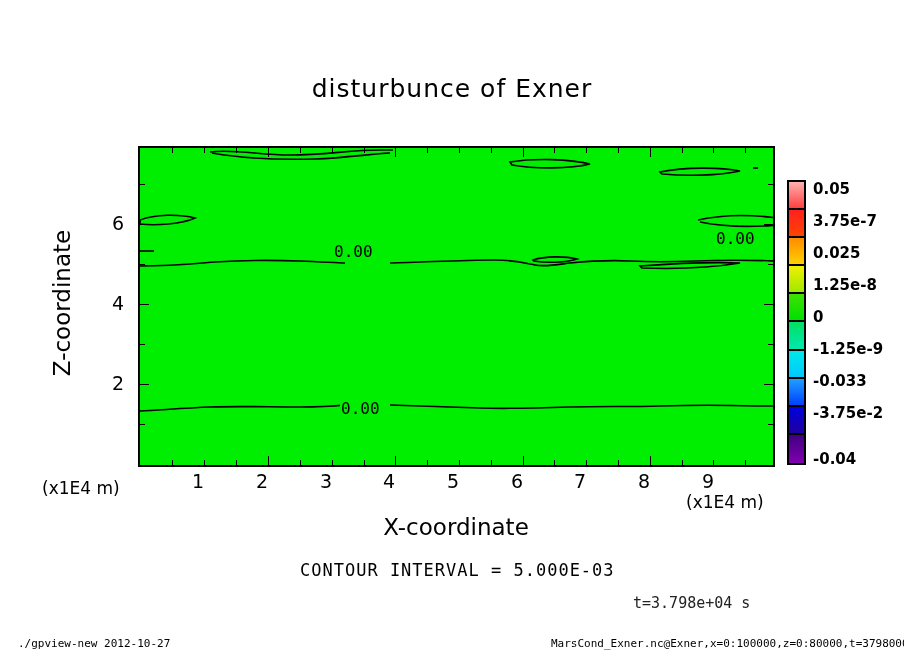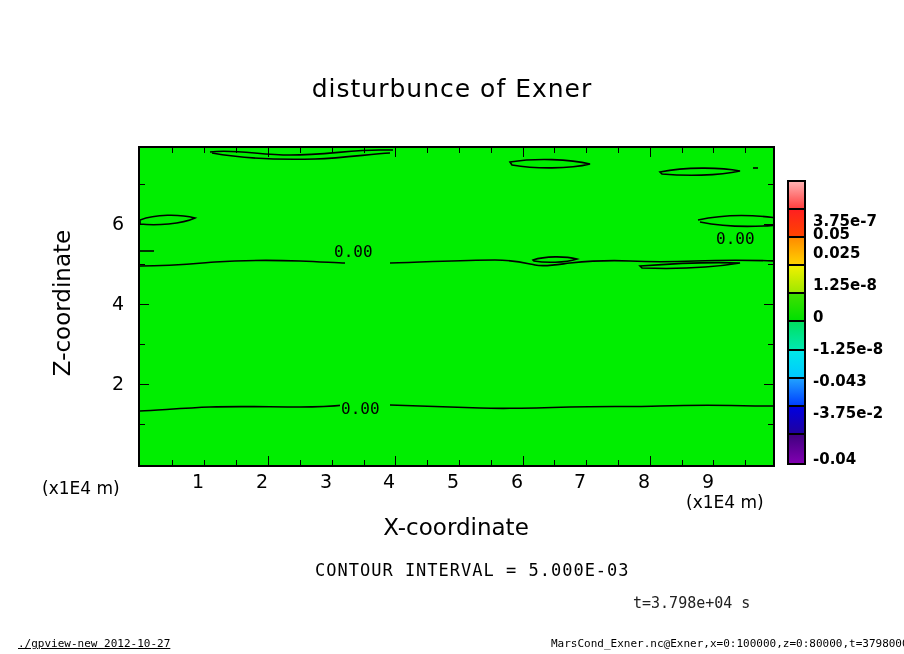--- a/index.html
+++ b/index.html
@@ -37,24 +37,24 @@
           transform:rotate(-90deg);transform-origin:center center;
           font-family:"DejaVu Sans","Liberation Sans",sans-serif;letter-spacing:0px;}
   #xtitle{position:absolute;left:236px;top:514px;width:440px;text-align:center;font-size:23px;
           font-family:"DejaVu Sans","Liberation Sans",sans-serif;}
 
   #unitL{position:absolute;left:42px;top:478px;font-size:17px;
          font-family:"DejaVu Sans","Liberation Sans",sans-serif;}
   #unitR{position:absolute;left:686px;top:492px;font-size:17px;
          font-family:"DejaVu Sans","Liberation Sans",sans-serif;}
 
-  #ci{position:absolute;left:315px;top:560px;font-size:17px;letter-spacing:1px;}
+  #ci{position:absolute;left:300px;top:560px;font-size:17px;letter-spacing:1px;}
   #tstamp{position:absolute;left:633px;top:594px;font-size:15px;color:#222;}
 
-  #footL{position:absolute;left:18px;top:637px;font-size:11px;color:#000;text-decoration:underline;}
+  #footL{position:absolute;left:18px;top:637px;font-size:11px;color:#000;}
   #footR{position:absolute;left:551px;top:637px;font-size:11px;color:#000;}
 
   
   #cbar{position:absolute;left:787px;top:180px;width:19px;height:285px;
         border:2px solid #000;box-sizing:border-box;}
   .cband{width:100%;height:10%;border-bottom:2px solid #000;box-sizing:border-box;}
   .cband:last-child{border-bottom:none;}
   .ctl{position:absolute;left:813px;font-size:15px;white-space:nowrap;
        font-family:"DejaVu Sans","Liberation Sans",sans-serif;font-weight:bold;}
 </style>
@@ -185,21 +185,21 @@
   <div class="cband" id="cb2" style="background: linear-gradient(rgb(255, 140, 0), rgb(255, 208, 0));"></div>
   <div class="cband" id="cb3" style="background: linear-gradient(rgb(240, 240, 0), rgb(160, 232, 0));"></div>
   <div class="cband" id="cb4" style="background: linear-gradient(rgb(64, 224, 0), rgb(0, 224, 0));"></div>
   <div class="cband" id="cb5" style="background: linear-gradient(rgb(0, 224, 96), rgb(0, 232, 176));"></div>
   <div class="cband" id="cb6" style="background: linear-gradient(rgb(0, 232, 232), rgb(0, 200, 255));"></div>
   <div class="cband" id="cb7" style="background: linear-gradient(rgb(32, 160, 255), rgb(0, 64, 255));"></div>
   <div class="cband" id="cb8" style="background: linear-gradient(rgb(0, 0, 224), rgb(32, 0, 160));"></div>
   <div class="cband" id="cb9" style="background: linear-gradient(rgb(64, 0, 128), rgb(128, 0, 176));"></div>
 </div>
 
-<div class="ctl" style="top:180px;margin-top:45px;">0.05</div>
+<div class="ctl" style="top:180px;">0.05</div>
 <div class="ctl" style="top:212px;">3.75e-7</div>
 <div class="ctl" style="top:244px;">0.025</div>
 <div class="ctl" style="top:276px;">1.25e-8</div>
 <div class="ctl" style="top:308px;">0</div>
-<div class="ctl" style="top:340px;">-1.25e-8</div>
-<div class="ctl" style="top:372px;">-0.043</div>
+<div class="ctl" style="top:340px;">-1.25e-9</div>
+<div class="ctl" style="top:372px;">-0.033</div>
 <div class="ctl" style="top:404px;">-3.75e-2</div>
 <div class="ctl" style="top:450px;">-0.04</div>
 
 </body></html>

